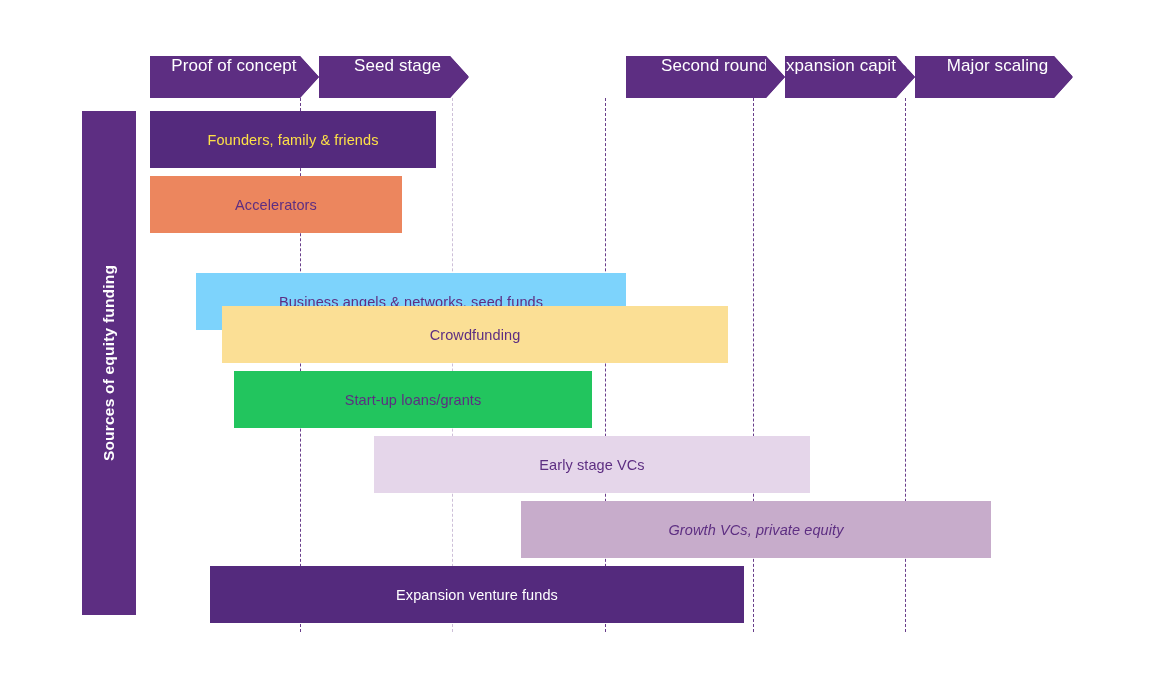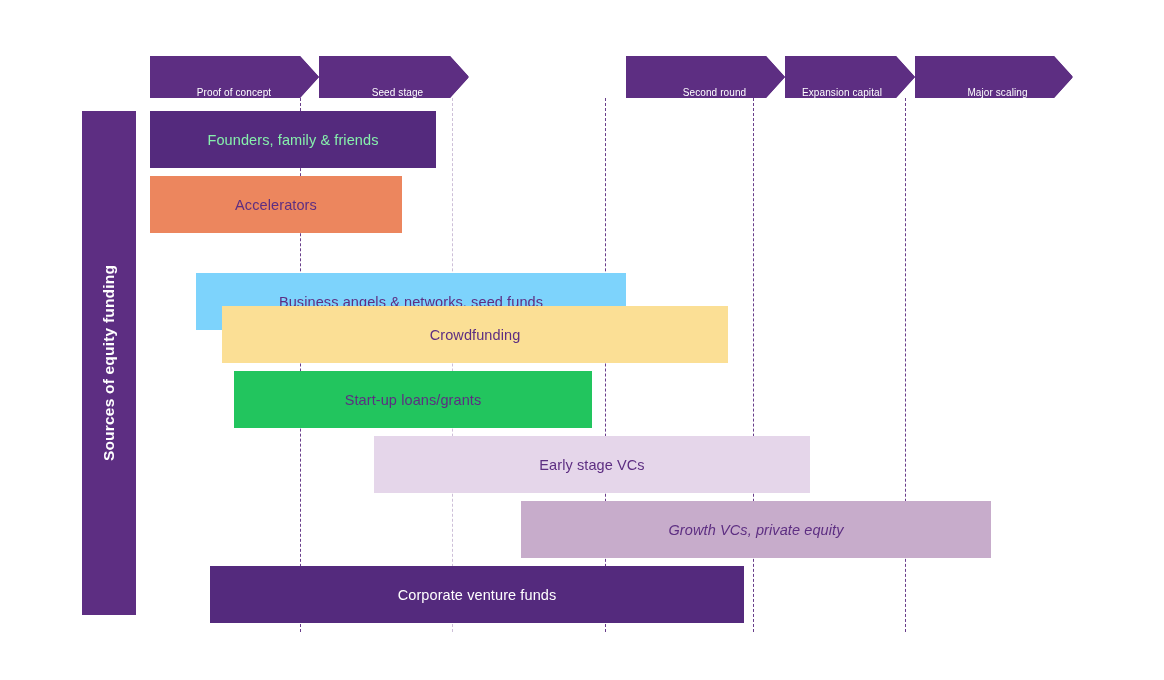--- a/index.html
+++ b/index.html
@@ -26,24 +26,24 @@
     left: 150px;
     top: 56px;
     width: 922px;
     height: 42px;
   }
   .stage-chip {
     position: absolute;
     top: 0;
     height: 42px;
     display: flex;
-    align-items: flex-end;
+    align-items: flex-start;
     justify-content: center;
     color: #ffffff;
-    font-size: 10px;
+    font-size: 17px;
     letter-spacing: 0.1px;
     box-sizing: border-box;
     background: #5d2e82;
     white-space: nowrap;
   }
   .stage-chip .chip-label { position: relative; z-index: 2; padding: 0 6px; }
 
   
   .chip-notch {
     position: absolute;
@@ -150,21 +150,21 @@
       <div class="stage-chip" style="left: 754px; width: 168px; z-index: 5; background: rgb(93, 46, 130); padding-left: 19px;">
         <span class="chip-label">Major scaling</span>
         <svg class="chip-notch" width="19" height="42" viewBox="0 0 19 42">
           <path d="M0,0 L19,21 L0,42 L19,42 L19,0 Z" fill="#ffffff"></path>
           <path d="M0,0 L19,21 L0,42 Z" fill="#5d2e82"></path>
         </svg>
       </div>
     </div>
 
   <div id="bars-layer">
-      <div class="bar" style="left: 150px; top: 111px; width: 286px; background: rgb(84, 42, 125); color: #86efac;">
+      <div class="bar" style="left: 150px; top: 111px; width: 286px; background: rgb(84, 42, 125); color: #fde047;">
         <span>Founders, family &amp; friends</span>
       </div>
       <div class="bar" style="left: 150px; top: 176px; width: 252px; background: rgb(236, 134, 94); color: rgb(93, 46, 130);">
         <span>Accelerators</span>
       </div>
       <div class="bar" style="left: 196px; top: 241px; width: 430px; background: #7dd3fc; color: rgb(93, 46, 130); margin-top: 32px;">
         <span>Business angels &amp; networks, seed funds</span>
       </div>
       <div class="bar" style="left: 222px; top: 306px; width: 506px; background: rgb(251, 223, 149); color: rgb(93, 46, 130);">
         <span>Crowdfunding</span>
@@ -172,17 +172,17 @@
       <div class="bar" style="left: 234px; top: 371px; width: 358px; background: #22c55e; color: rgb(93, 46, 130);">
         <span>Start-up loans/grants</span>
       </div>
       <div class="bar" style="left: 374px; top: 436px; width: 436px; background: rgb(229, 214, 234); color: rgb(93, 46, 130);">
         <span>Early stage VCs</span>
       </div>
       <div class="bar" style="left: 521px; top: 501px; width: 470px; background: rgb(199, 172, 203); color: rgb(93, 46, 130); font-style: italic;">
         <span>Growth VCs, private equity</span>
       </div>
       <div class="bar" style="left: 210px; top: 566px; width: 534px; background: rgb(84, 42, 125); color: rgb(255, 255, 255);">
-        <span>Corporate venture funds</span>
+        <span>Expansion venture funds</span>
       </div>
     </div>
 
 </div>
 
 </body></html>

